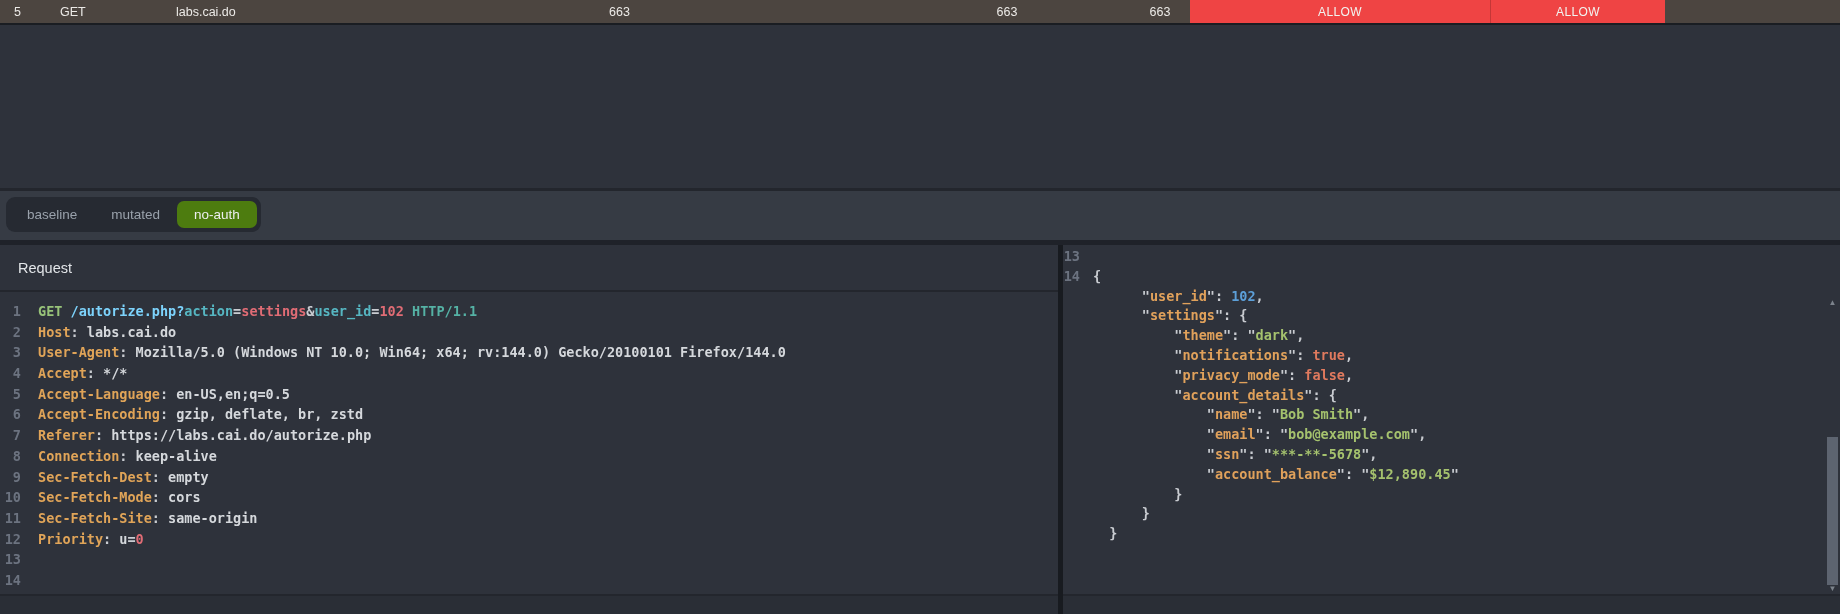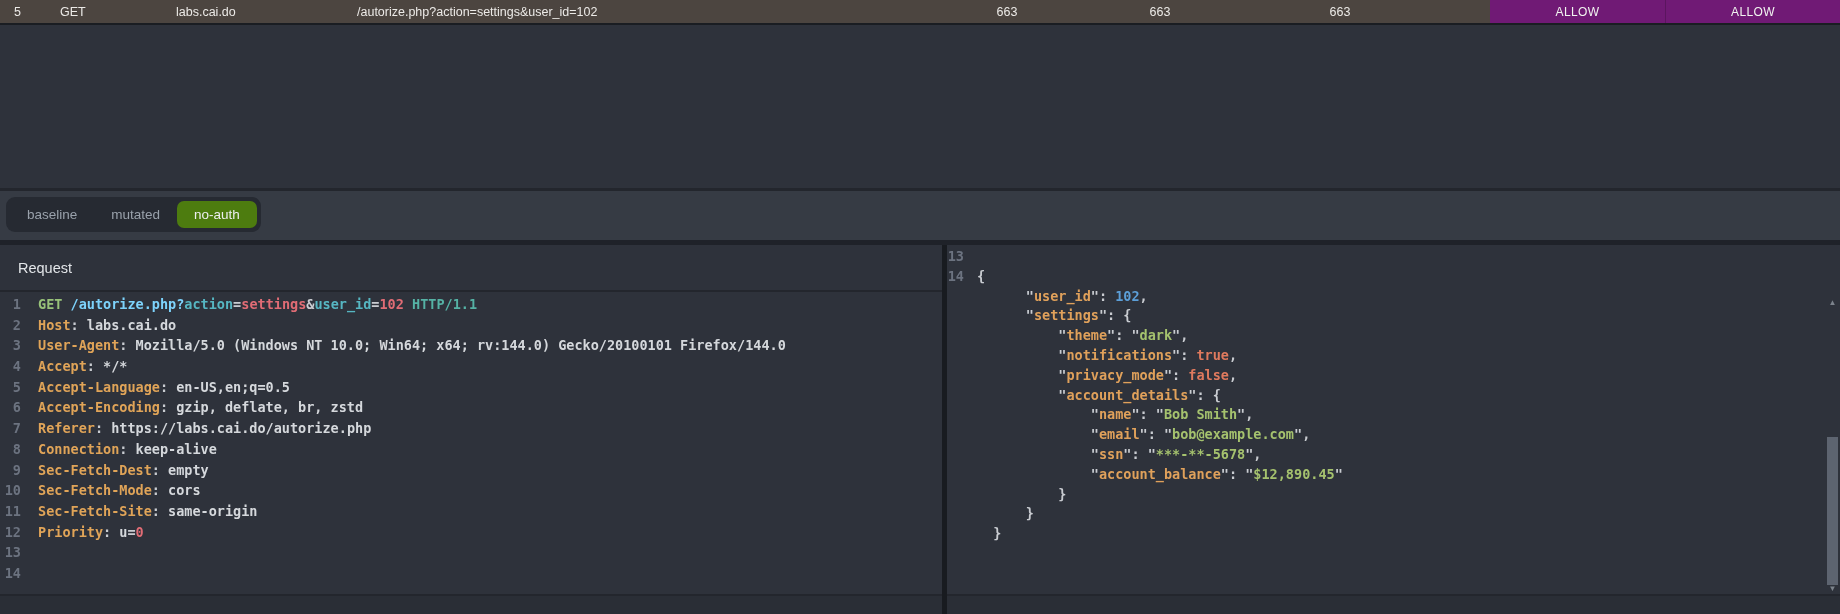--- a/index.html
+++ b/index.html
@@ -10,39 +10,39 @@
   .top-row { display:grid; height:25px;
              grid-template-columns:45px 95px 215px 1fr 246px 60px 300px 175px 175px;
              background:#4c4540; border-bottom:2px solid #1a1d22;
              color:#eceae7; font-size:12.5px; }
   .top-row .cell { display:flex; align-items:center; white-space:nowrap; overflow:hidden; }
   .cell-id     { padding-left:14px; }
   .cell-method { padding-left:15px; }
   .cell-host   { padding-left:36px; }
   .cell-path   { padding-left:2px; }
   .cell-num    { justify-content:center; }
-  .cell-verdict{ justify-content:center; background:#701a75; color:#f1f4f0;
+  .cell-verdict{ justify-content:center; background:#ef4444; color:#f1f4f0;
                  font-size:12px; letter-spacing:0.4px; }
   .cell-verdict + .cell-verdict { border-left:1px solid rgba(0,0,0,0.18); }
 
   
   .table-void { height:163px; background:#2e323b; }
 
   
   .tabs-strip { height:52px; background:#363b44; border-top:3px solid #23262d; }
   .tab-bar { display:inline-flex; margin:6px 0 0 6px; padding:4px;
              background:#262a32; border-radius:9px; }
   .tab { padding:6px 17px; font-size:13.5px; color:#9aa2ac; border-radius:7px;
          cursor:default; white-space:nowrap; }
   .tab.active { background:#4d7c0f; color:#edeef0; }
 
   
   .panels { display:flex; height:374px; border-top:5px solid #1f2229; background:#2e323b; }
   .panel { position:relative; display:flex; flex-direction:column; height:100%; overflow:hidden; }
-  .panel-request  { width:942px; }
+  .panel-request  { width:1058px;gap:7px; }
   .panel-response { flex:1; }
   .v-divider { width:5px; background:#181b20; }
 
   .panel-header { height:47px; flex:0 0 auto; display:flex; align-items:center;
                   padding-left:18px; border-bottom:2px solid #23262d;
                   color:#e3e6e9; font-size:14.5px; }
   .panel-code { flex:1 1 auto; padding-top:2px; overflow:hidden;
                 font-family:"DejaVu Sans Mono", monospace; font-size:13.5px;
                 font-weight:bold; white-space:pre; }
   .panel-footer { flex:0 0 auto; height:20px; background:#2a2e36; border-top:2px solid #23262d; }
@@ -80,21 +80,20 @@
   .sb-thumb { position:absolute; left:1px; top:143px; width:11px; height:148px;
               background:#5d6470; }
 </style>
 </head>
 <body>
 
 <div class="top-row">
   <div class="cell cell-id">5</div>
   <div class="cell cell-method">GET</div>
   <div class="cell cell-host">labs.cai.do</div>
-  <div class="cell cell-path">/autorize.php?action=settings&amp;user_id=102</div>
   <div class="cell cell-num">663</div>
   <div class="cell cell-num">663</div>
   <div class="cell cell-num">663</div>
   <div class="cell cell-verdict">ALLOW</div>
   <div class="cell cell-verdict">ALLOW</div>
 </div>
 
 <div class="table-void"></div>
 
 <div class="tabs-strip">

